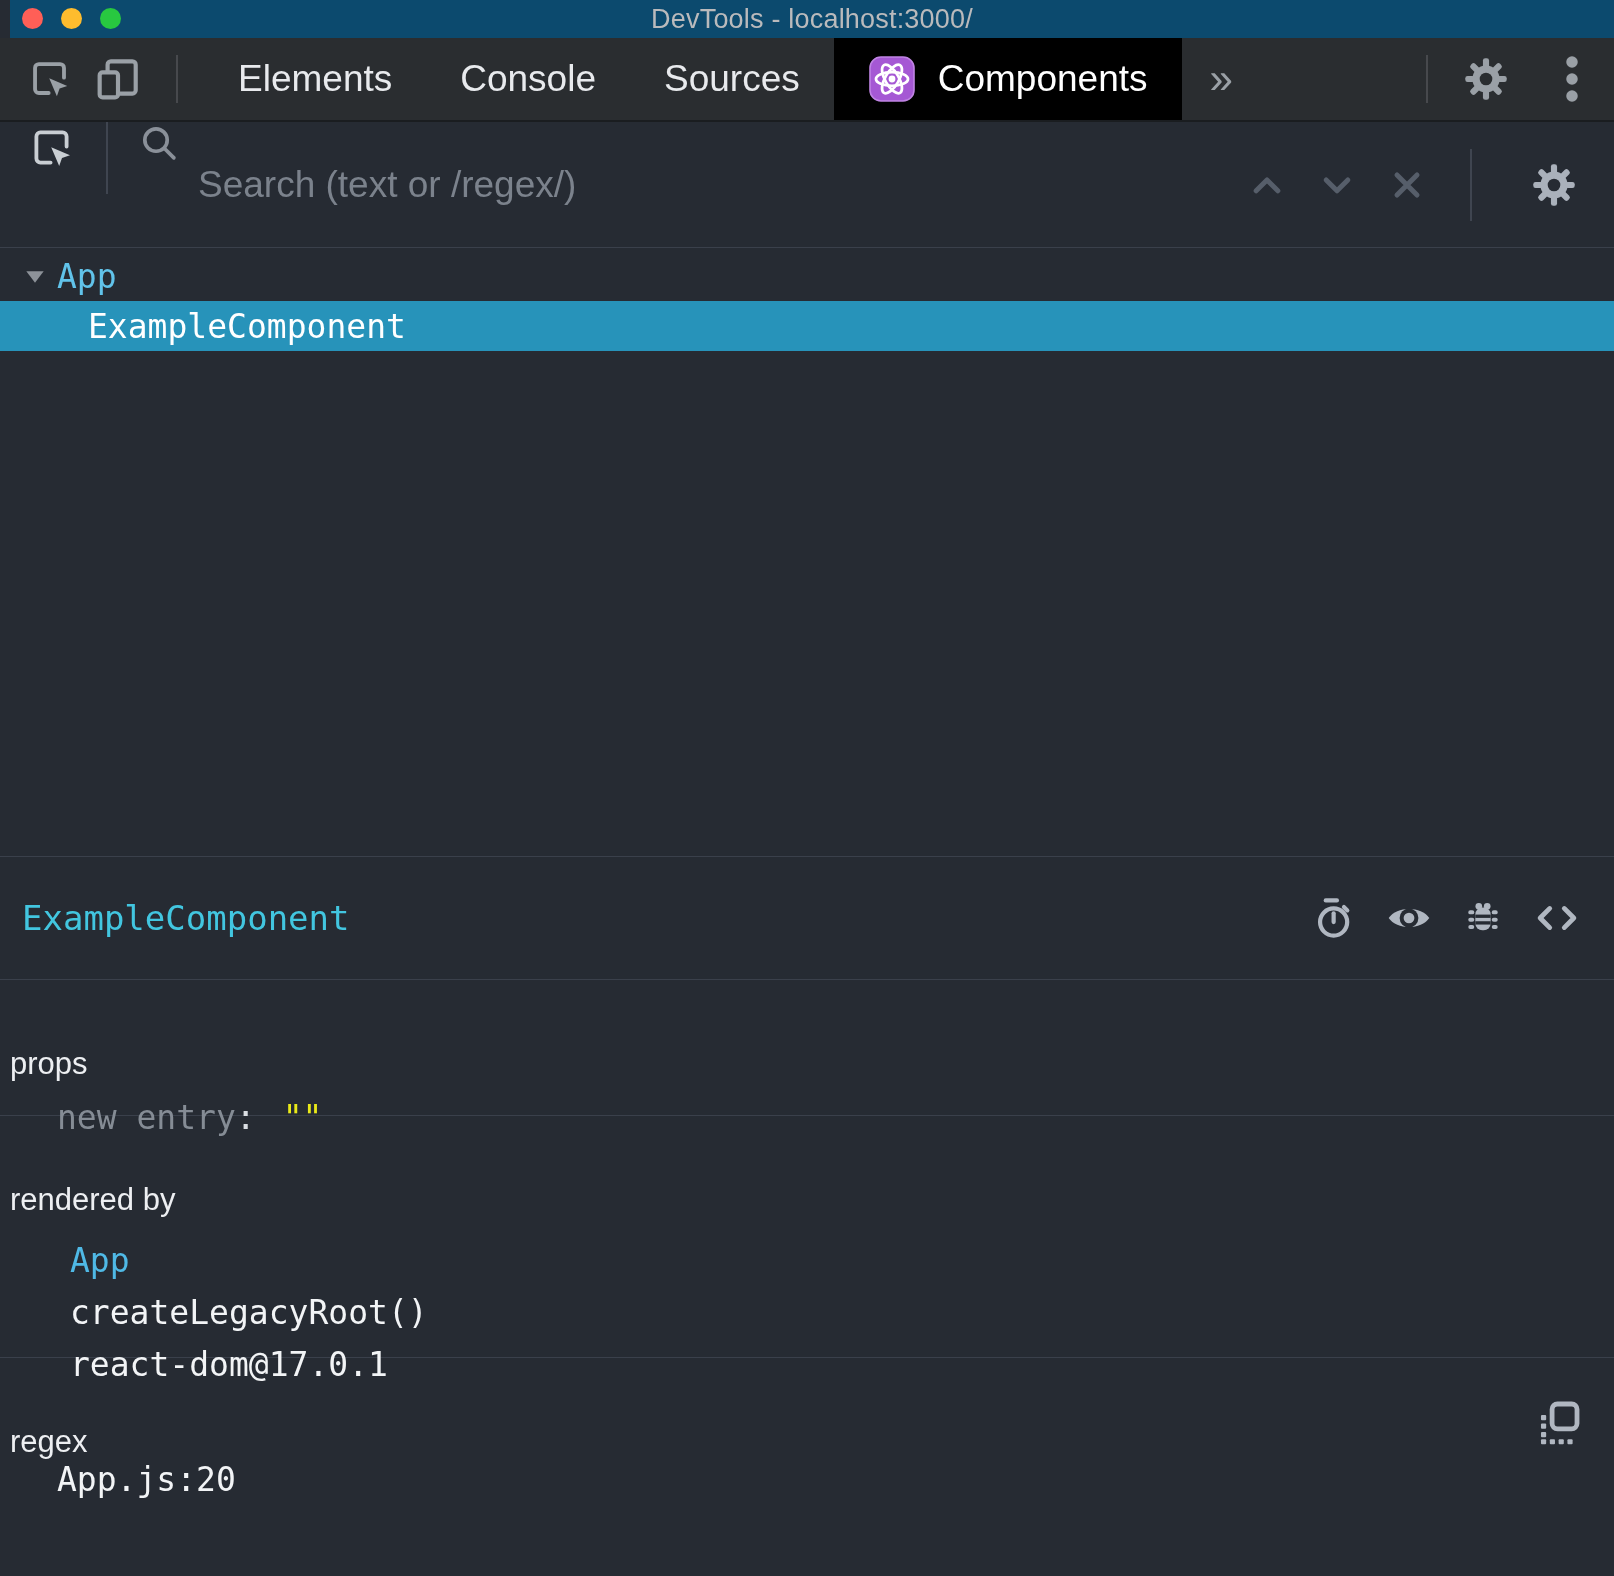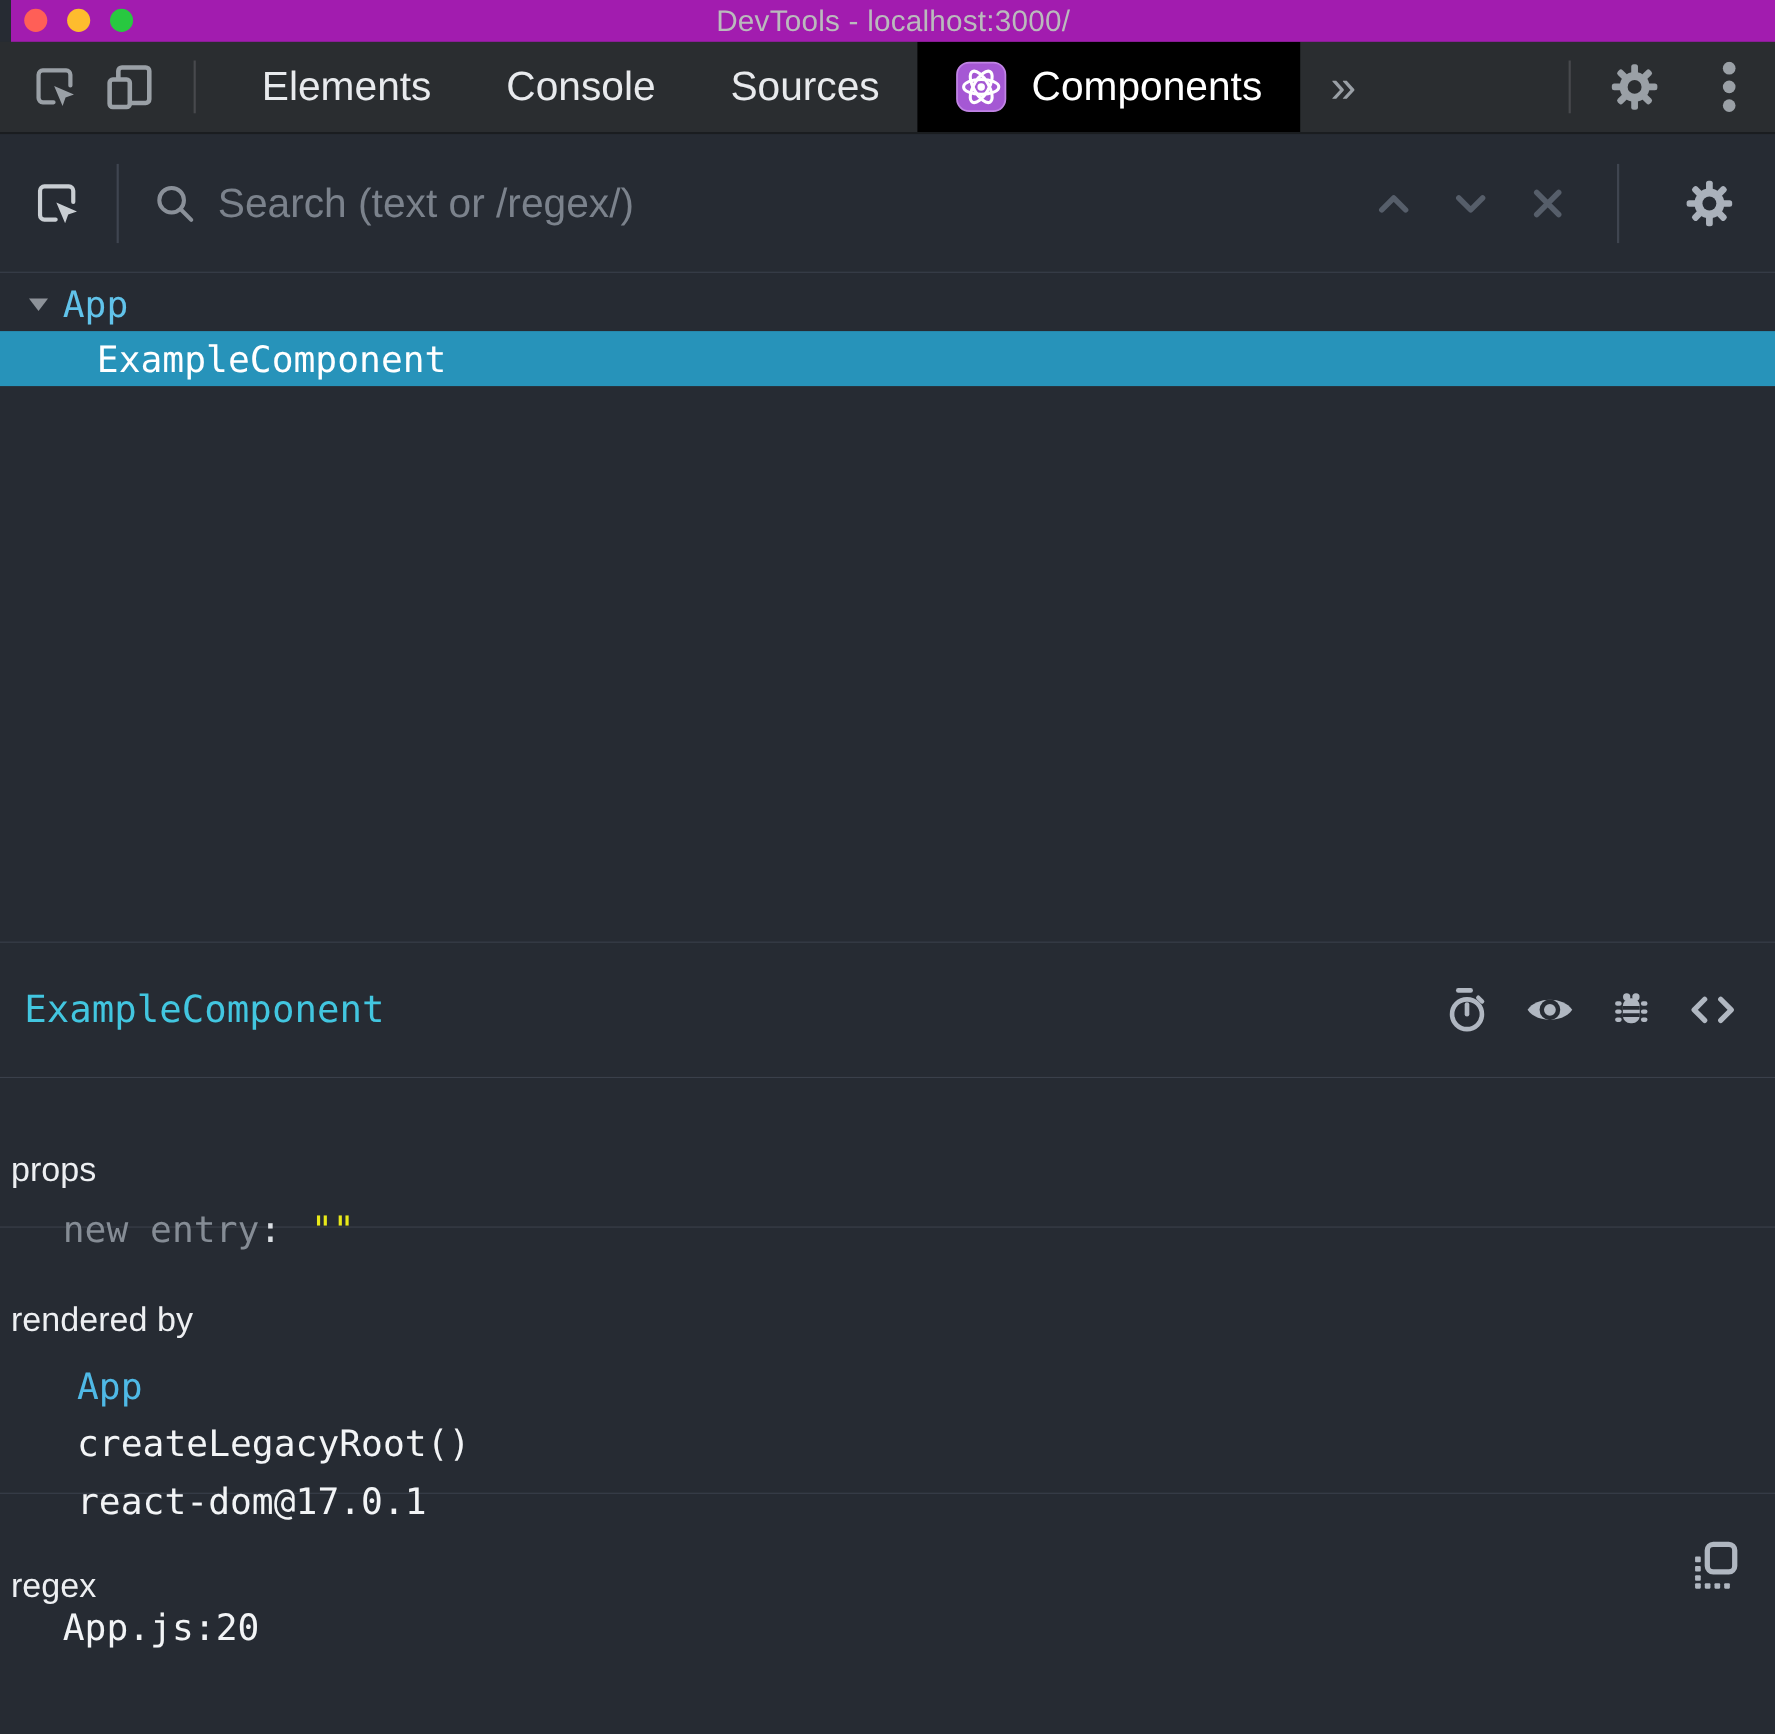--- a/index.html
+++ b/index.html
@@ -6,21 +6,21 @@
   html,body { margin:0; padding:0; background:#262b33; }
   body {
     width:1614px; height:1576px; overflow:hidden;
     font-family:"Liberation Sans", sans-serif;
     -webkit-font-smoothing: antialiased;
   }
   .window { width:1614px; height:1576px; display:flex; flex-direction:column; }
 
   
   .titlebar {
-    height:38px; flex:0 0 38px; background:#a21caf; position:relative;
+    height:38px; flex:0 0 38px; background:#0c4a6e; position:relative;
     display:flex; align-items:center; justify-content:center;margin-left:10px;
   }
   .traffic { position:absolute; left:12px; top:8px; display:flex; gap:18px; }
   .light { width:21px; height:21px; border-radius:50%; }
   .light.red   { background:#ff5f57; }
   .light.yellow{ background:#febc2e; }
   .light.green { background:#28c840; }
   .title-text { font-size:27px; color:#bababc; letter-spacing:0.2px; }
 
   
@@ -39,21 +39,21 @@
   .more-tabs { font-size:42px; color:#9aa0a6; margin-left:14px; padding:0 14px; }
   .tabbar-spacer { flex:1; }
   .tabbar-right { display:flex; align-items:center; }
   .tabbar-right .vsep { margin:0 0 0 0; }
   .tabbar-right .icon-btn { margin-left:34px; }
   .tabbar-right .icon-btn:last-child { margin-right:22px; margin-left:42px; }
 
   
   .searchbar {
     height:126px; flex:0 0 126px; background:#262b33;
-    display:flex; align-items:center; border-bottom:1px solid #3a404b;
+    display:flex; border-bottom:1px solid #3a404b;
   }
   .searchbar .inspect2 { margin-left:26px; }
   .searchbar .vsep { height:72px; margin:0 30px 0 28px; background:#3f4550; }
   .search-input {
     flex:1; background:transparent; border:none; outline:none;
     font-size:37px; color:#d8dce2; font-family:"Liberation Sans", sans-serif;
     margin-left:16px;
   }
   .search-input::placeholder { color:#7b828c; }
   .search-nav { display:flex; align-items:center; }

